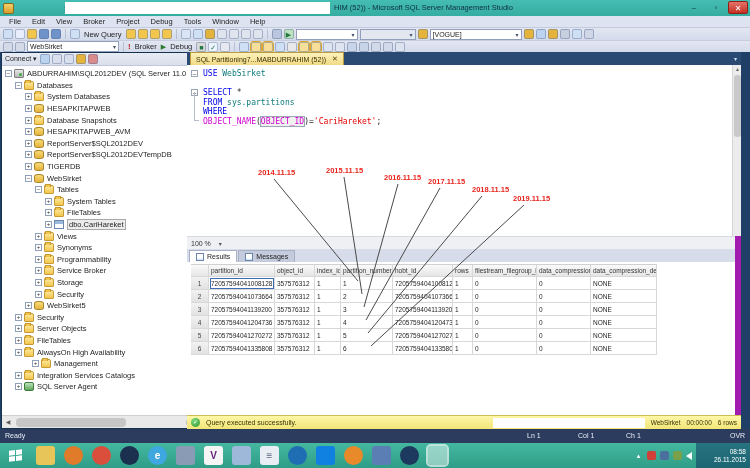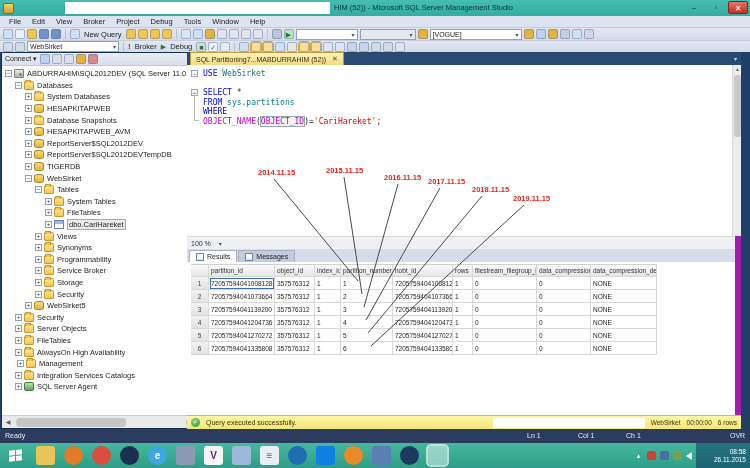--- a/index.html
+++ b/index.html
@@ -387,21 +387,21 @@
         <div class="trow" style="padding-left: 13px;">
           <span class="texp">+</span>
           <span class="tico folder"></span>
           <span class="tlabel">FileTables</span>
         </div>
         <div class="trow" style="padding-left: 13px;">
           <span class="texp">+</span>
           <span class="tico folder"></span>
           <span class="tlabel">AlwaysOn High Availability</span>
         </div>
-        <div class="trow" style="padding-left: 15px;">
+        <div class="trow" style="padding-left: 30px;">
           <span class="texp">+</span>
           <span class="tico folder"></span>
           <span class="tlabel">Management</span>
         </div>
         <div class="trow" style="padding-left: 13px;">
           <span class="texp">+</span>
           <span class="tico folder"></span>
           <span class="tlabel">Integration Services Catalogs</span>
         </div>
         <div class="trow" style="padding-left: 13px;">

